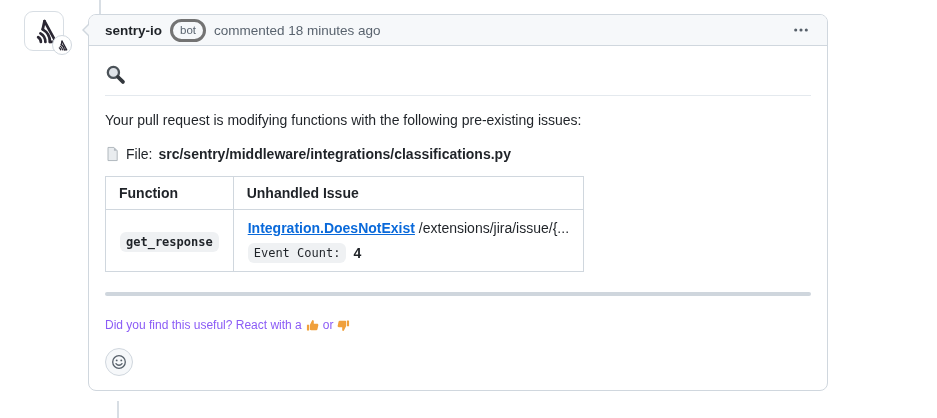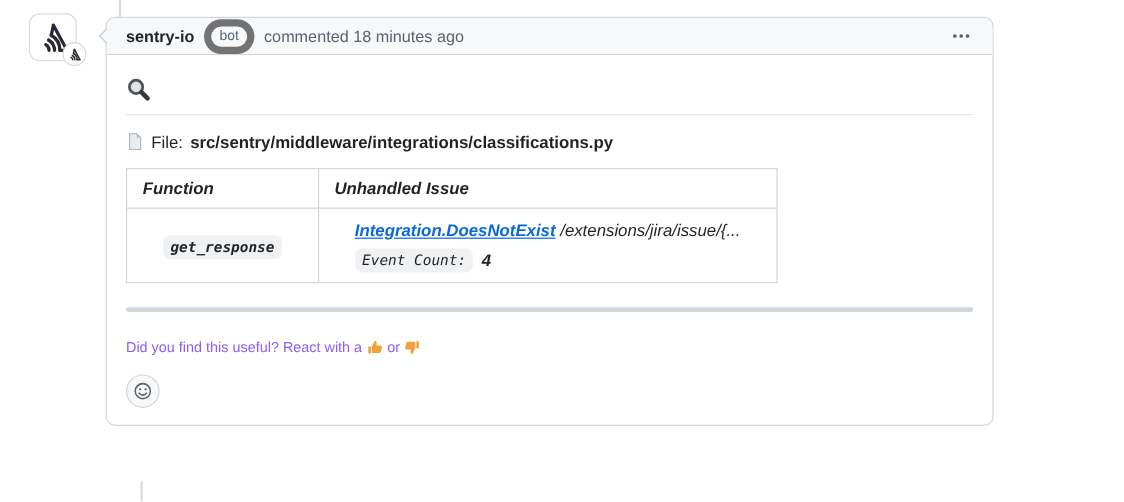--- a/index.html
+++ b/index.html
@@ -42,40 +42,40 @@
   .comment-header {
     display:flex; align-items:center; gap:5px;
     height:31px; padding:0 16px;
     background:#f6f8fa; border-bottom:1px solid #d0d7de;
     border-radius:7px 7px 0 0;
     font-size:13.5px; color:#59636e;
   }
   .author { font-weight:700; color:#1f2328; }
   .bot-badge {
     font-size:11.5px; line-height:17px; padding:0 7px; margin:0 3px;
-    border:6px solid #737373; border-radius:2em; color:#59636e; background:transparent;
+    border:3px solid #737373; border-radius:2em; color:#59636e; background:transparent;
   }
   .kebab-btn { margin-left:auto; border:0; background:none; padding:2px; cursor:pointer; display:flex; }
 
   .comment-body { padding:16px 16px 14px; }
 
   h2.issue-title {
     display:flex; align-items:center; gap:7px;
     margin:0 0 14px; padding:2px 0 10px;
     border-bottom:1px solid #e4e9ee;
     font-size:20px; font-weight:700; color:#1f2328;
   }
   .intro { margin:0 0 16px; font-size:14px; line-height:20px; }
   .file-line { display:flex; align-items:center; gap:6px; margin:0 0 14px; font-size:14px; }
   .file-line strong { font-weight:700; }
 
   table.issues { border-collapse:collapse; font-size:14px; margin:0 0 20px; }
-  .issues th, .issues td { border:1px solid #d0d7de; text-align:left;font-style:italic; }
+  .issues th, .issues td { border:1px solid #d0d7de; text-align:left; }
   .issues th { padding:8px 13px; font-weight:700; }
-  .issues td { padding:8px 30px; vertical-align:middle; }
+  .issues td { padding:8px 14px; vertical-align:middle; }
   .col-fn { width:127px; }
   .col-issue { width:347px; }
 
   code {
     font-family:"DejaVu Sans Mono","Liberation Mono",monospace;
     font-size:12px; background:#eff1f3; color:#1f2328;
     padding:3px 6px; border-radius:6px; white-space:nowrap;
   }
   .fn-code { font-weight:700; }
   .issue-line { line-height:20px; white-space:nowrap; }
@@ -142,20 +142,21 @@
 
   <div class="comment-body">
 
     <h2 class="issue-title">
       <svg width="21" height="21" viewBox="0 0 20 20" aria-hidden="true">
         <circle cx="8" cy="8" r="5.3" fill="#dfe3e8" stroke="#4c5359" stroke-width="2.2"></circle>
         <path d="M12.4 12.4l4.7 4.7" stroke="#33383d" stroke-width="3.6" stroke-linecap="round"></path>
       </svg>
     </h2>
 
+    <p class="intro">Your pull request is modifying functions with the following pre-existing issues:</p>
 
     <p class="file-line">
       <svg width="15" height="16" viewBox="0 0 16 16" aria-hidden="true">
         <path d="M3.2 1h6.3L13 4.5V15H3.2z" fill="#e9ecef" stroke="#adb4bb" stroke-width="1"></path>
         <path d="M9.5 1 13 4.5H9.5z" fill="#b4bac1"></path>
       </svg>
       <span>File:</span>
       <strong>src/sentry/middleware/integrations/classifications.py</strong>
     </p>
 

